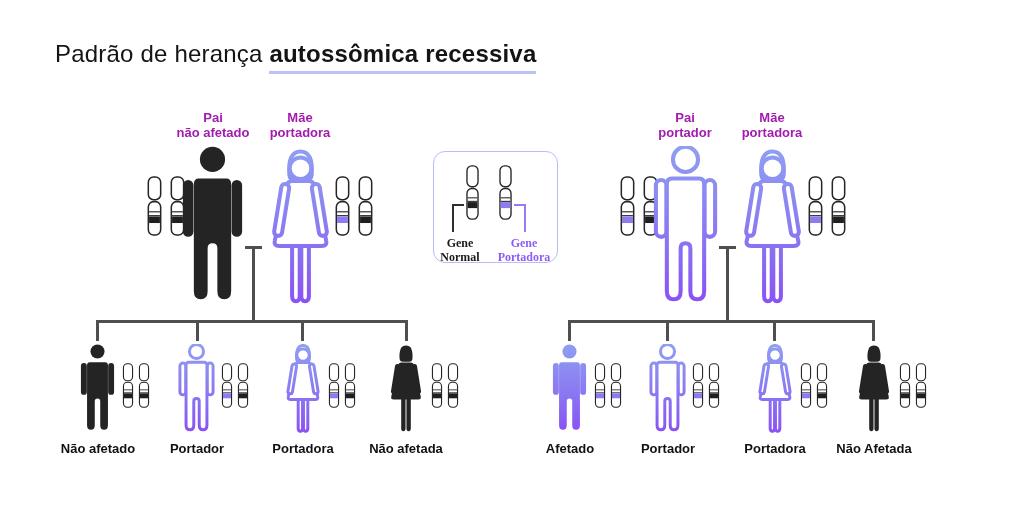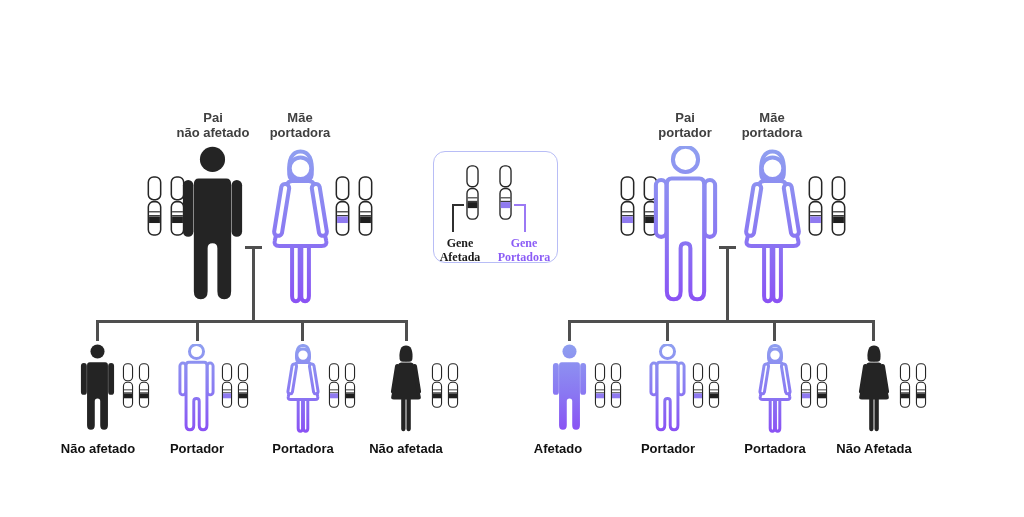--- a/index.html
+++ b/index.html
@@ -19,21 +19,21 @@
   
   .pair{position:absolute;display:flex;gap:4px;}
   .pair.small{gap:2px;}
   .chromo{display:block;}
   .chromo.alt{--band:#8F7AF0;}
   .chromo.norm{--band:#1F1F1F;}
   
   .tline{position:absolute;background:#4F4F4F;}
   
   .plabel{position:absolute;width:110px;text-align:center;font-size:13px;line-height:15px;
-          font-weight:600;color:#404040;}
+          font-weight:600;color:#a21caf;}
   .plabel span{display:block;}
   .clabel{position:absolute;width:100px;text-align:center;font-size:13px;font-weight:700;color:#111111;}
   
   #legend-box{position:absolute;left:433px;top:151px;width:125px;height:112px;
               border:1.5px solid #B8BDF6;border-radius:12px;background:#fff;box-sizing:border-box;}
   .conn{position:absolute;}
   .conn.black{background:#2F2F2F;}
   .conn.purple{background:#9B79F4;}
   .llabel{position:absolute;text-align:center;font-size:12px;line-height:14px;font-weight:700;}
   .llabel span{display:block;font-family:Liberation Serif, serif;}
@@ -70,20 +70,21 @@
       <g id="g-chromo">
         <rect x="3.5" y="1" width="13" height="23.5" rx="5.5" fill="#fff" stroke="#262626" stroke-width="1.6"></rect>
         <rect x="3.5" y="26.5" width="13" height="34.5" rx="5.5" fill="#fff" stroke="#262626" stroke-width="1.6"></rect>
         <line x1="4.3" y1="37" x2="15.7" y2="37" stroke="#262626" stroke-width="1.2"></line>
         <line x1="4.3" y1="41" x2="15.7" y2="41" stroke="#262626" stroke-width="1.2"></line>
         <rect x="4.3" y="41.8" width="11.4" height="6.8" fill="var(--band,#1F1F1F)"></rect>
       </g>
     </defs>
   </svg>
 
+  <div id="title"><span>Padrão de herança </span><span class="hl">autossômica recessiva</span></div>
 
   <div class="layer">
     <div class="plabel" style="left:158px;top:110px;">
       <span>Pai</span>
       <span>não afetado</span>
     </div>
     <div class="plabel" style="left:245px;top:110px;">
       <span>Mãe</span>
       <span>portadora</span>
     </div>
@@ -181,21 +182,21 @@
       </svg>
     <svg class="chromo alt" style="position:absolute;left:497px;top:165px;" width="17" height="55" viewBox="0 0 20 62" preserveAspectRatio="none">
         <use href="#g-chromo"></use>
       </svg>
     <div class="conn black" style="left:452px;top:204px;width:12px;height:2px;"></div>
     <div class="conn black" style="left:452px;top:204px;width:2px;height:28px;"></div>
     <div class="conn purple" style="left:514px;top:204px;width:12px;height:2px;"></div>
     <div class="conn purple" style="left:524px;top:204px;width:2px;height:28px;"></div>
     <div class="llabel" id="lbl-gene-normal">
       <span>Gene</span>
-      <span>Afetada</span>
+      <span>Normal</span>
     </div>
     <div class="llabel" id="lbl-gene-altered">
       <span>Gene</span>
       <span>Portadora</span>
     </div>
   </div>
 
   <div class="layer">
     <div class="plabel" style="left:630px;top:110px;">
       <span>Pai</span>
@@ -279,19 +280,19 @@
       </svg>
     <div class="pair small" style="left:898px;top:363px;">
       <svg class="chromo norm" width="14" height="45" viewBox="0 0 20 62" preserveAspectRatio="none">
           <use href="#g-chromo"></use>
         </svg>
       <svg class="chromo norm" width="14" height="45" viewBox="0 0 20 62" preserveAspectRatio="none">
           <use href="#g-chromo"></use>
         </svg>
     </div>
 
-    <div class="clabel" style="left:508px;top:441px;">Afetado</div>
+    <div class="clabel" style="left:520px;top:441px;">Afetado</div>
     <div class="clabel" style="left:618px;top:441px;">Portador</div>
     <div class="clabel" style="left:725px;top:441px;">Portadora</div>
     <div class="clabel" style="left:824px;top:441px;">Não Afetada</div>
   </div>
 
 </div>
 
 </body></html>

